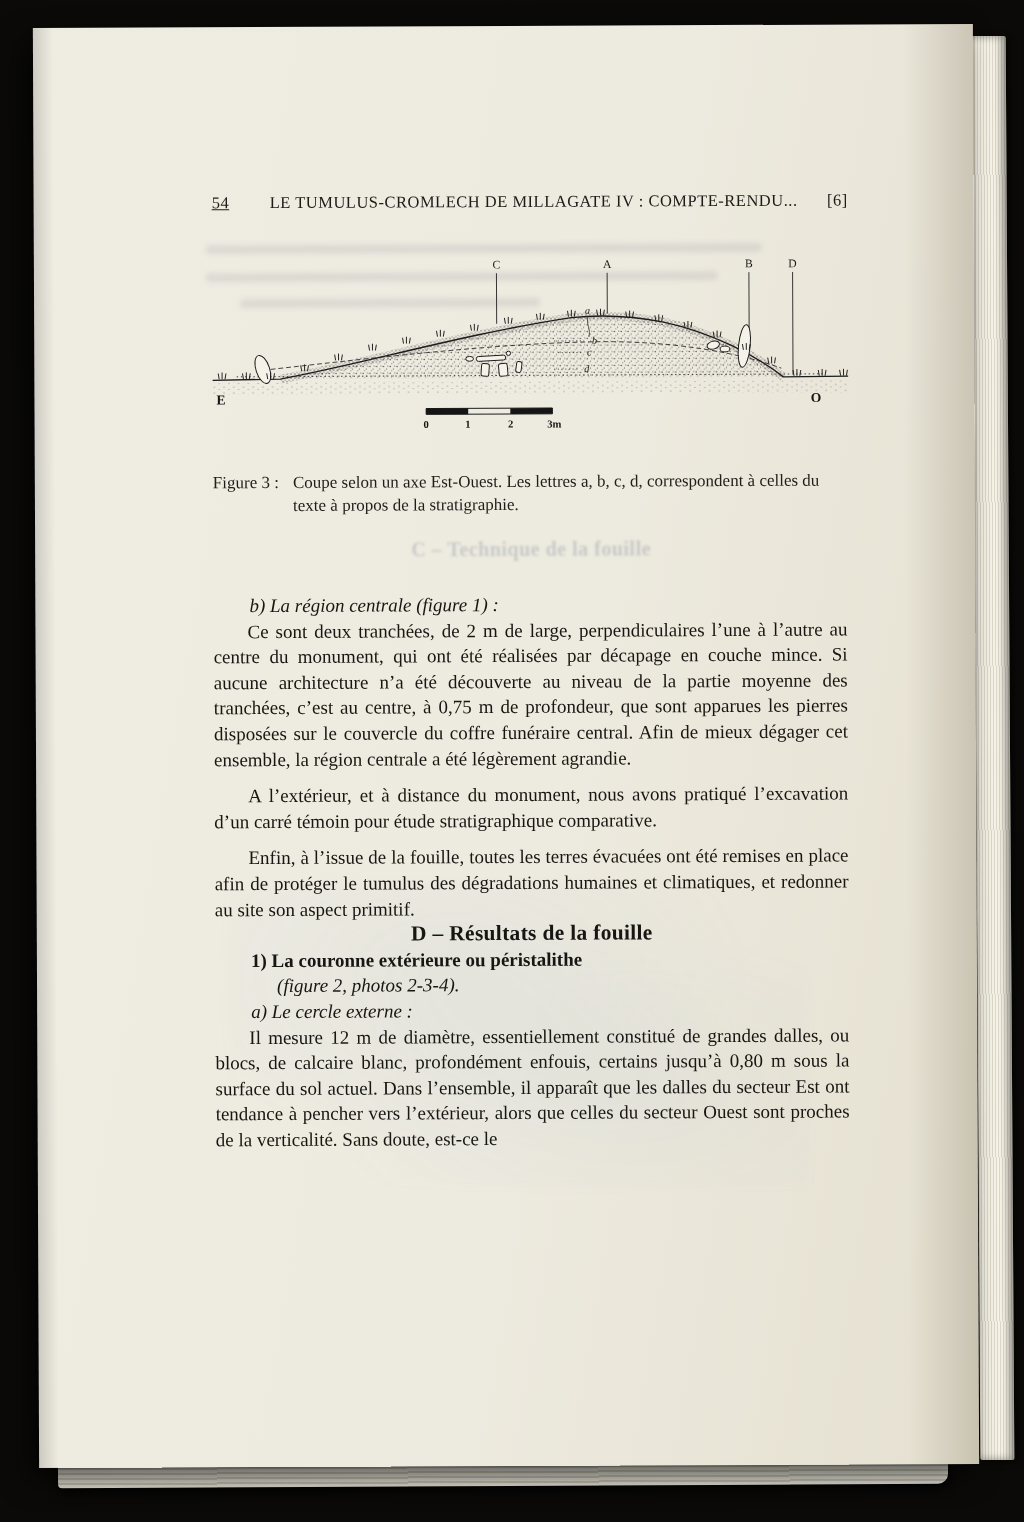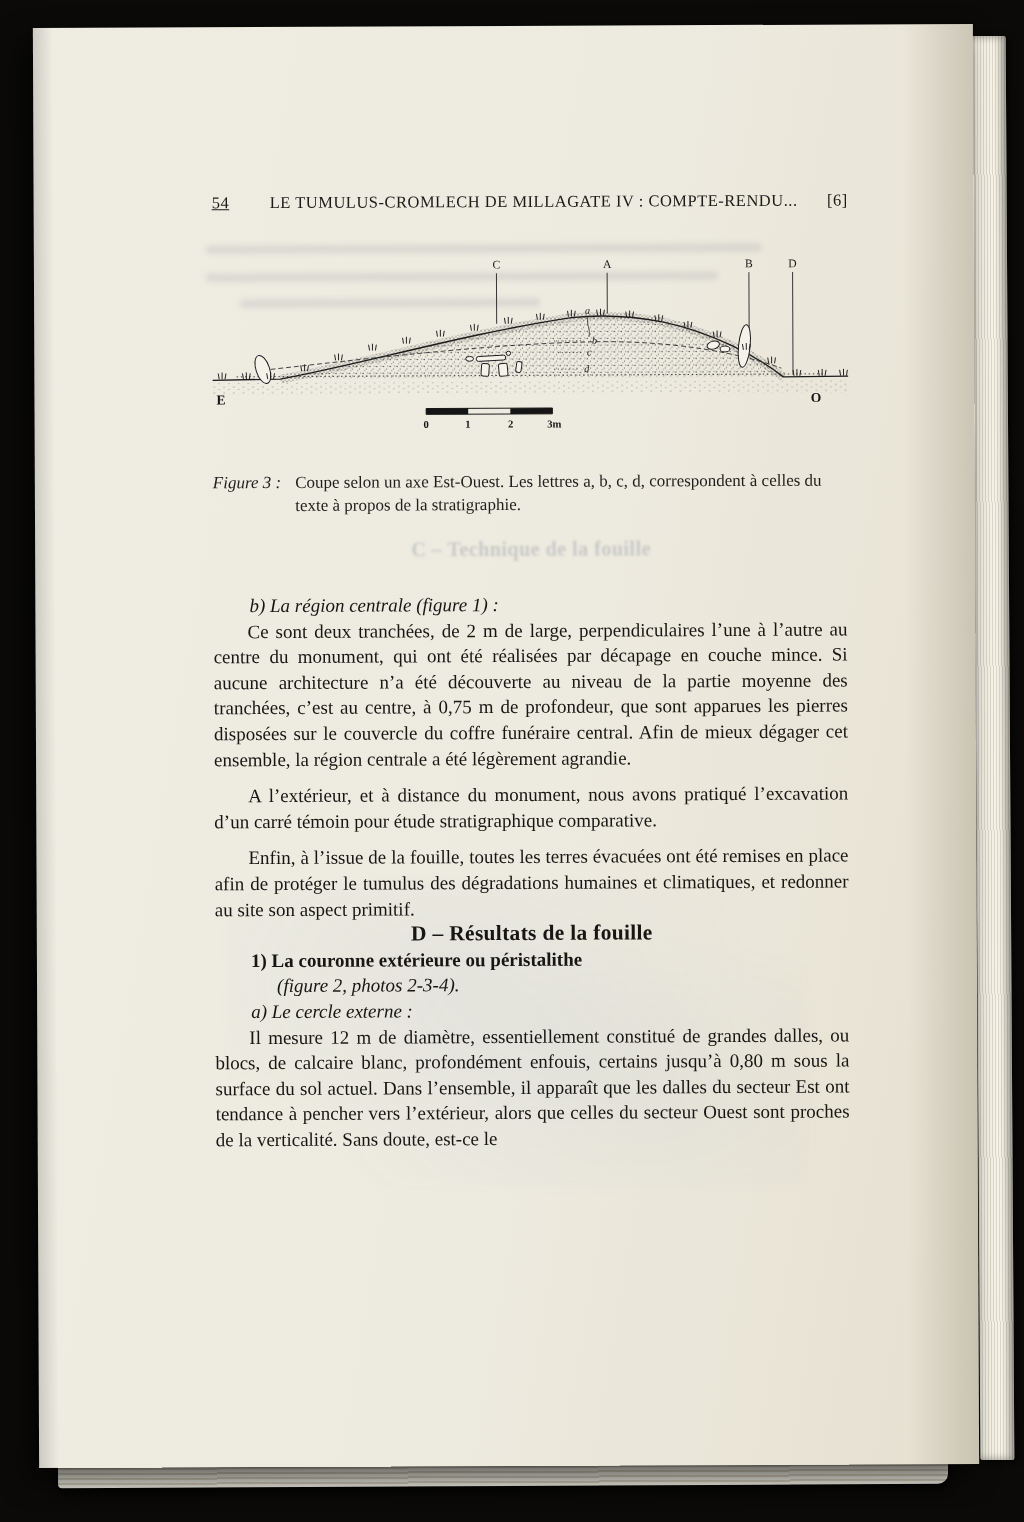--- a/index.html
+++ b/index.html
@@ -64,21 +64,21 @@
   .runhead .num{width:48px;text-decoration:underline;}
   .runhead .title{flex:1;text-align:center;white-space:nowrap;}
   .runhead .issue{width:40px;text-align:right;}
 
   .figure-wrap{position:absolute;top:226px;left:178px;width:636px;height:192px;}
 
   .caption{
     position:absolute;top:444px;left:178px;width:648px;
     display:flex;gap:14px;font-size:17px;line-height:23px;color:#201e1a;
   }
-  .caption .cap-label{font-style:italic;white-space:nowrap;text-align:right;}
+  .caption .cap-label{white-space:nowrap;text-align:right;}
   .caption .cap-text{width:528px;}
 
   .text-col{
     position:absolute;top:566px;left:178px;width:634px;
     font-size:19px;line-height:25.6px;text-align:justify;color:#181612;
   }
   .text-col p{margin:0;}
   .subhead{font-style:italic;padding-left:36px;text-align:left;}
   .para{text-indent:34px;margin-top:5px;}
   .para + .para{margin-top:11px;}

